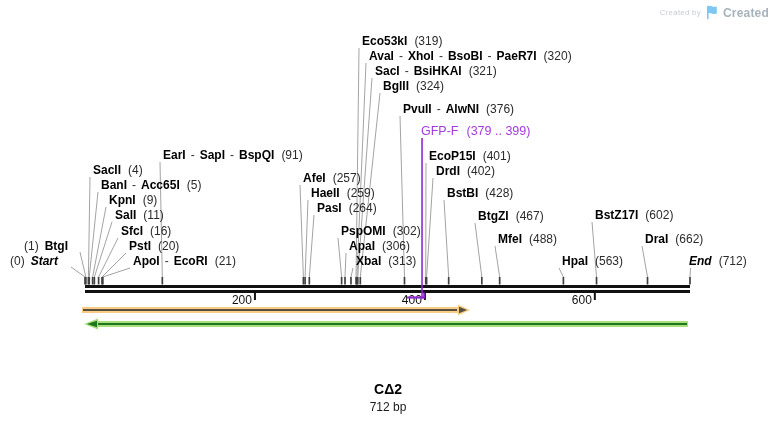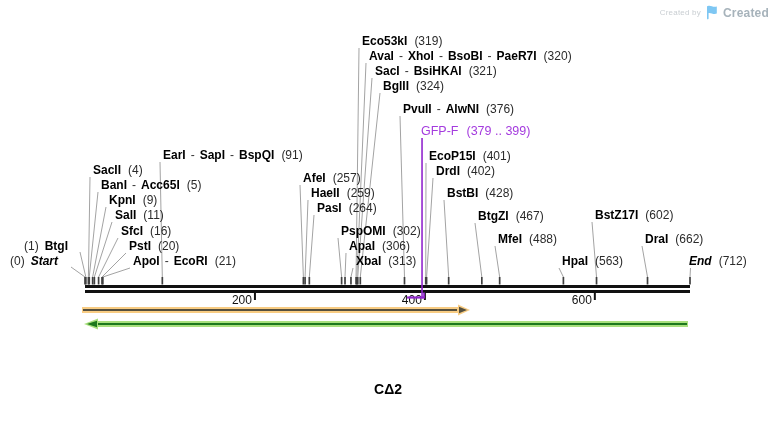--- a/index.html
+++ b/index.html
@@ -141,15 +141,16 @@
       <svg width="12" height="15" viewBox="0 0 12 15">
         <path d="M1.6 1.2 C4.2 -0.6 7.2 3.0 10.8 1.4 L10.8 8.6 C7.2 10.2 4.2 6.6 1.6 8.4 Z" fill="#7ec7f3"></path>
         <rect x="1" y="1" width="1.6" height="13.4" rx="0.8" fill="#7ec7f3"></rect>
       </svg>
     </span>
     <span class="brand">Created</span>
   </div>
 
   <div id="title-block">
     <div class="seq-name">CΔ2</div>
+    <div class="seq-len">712 bp</div>
   </div>
 
 </div>
 
 </body></html>

